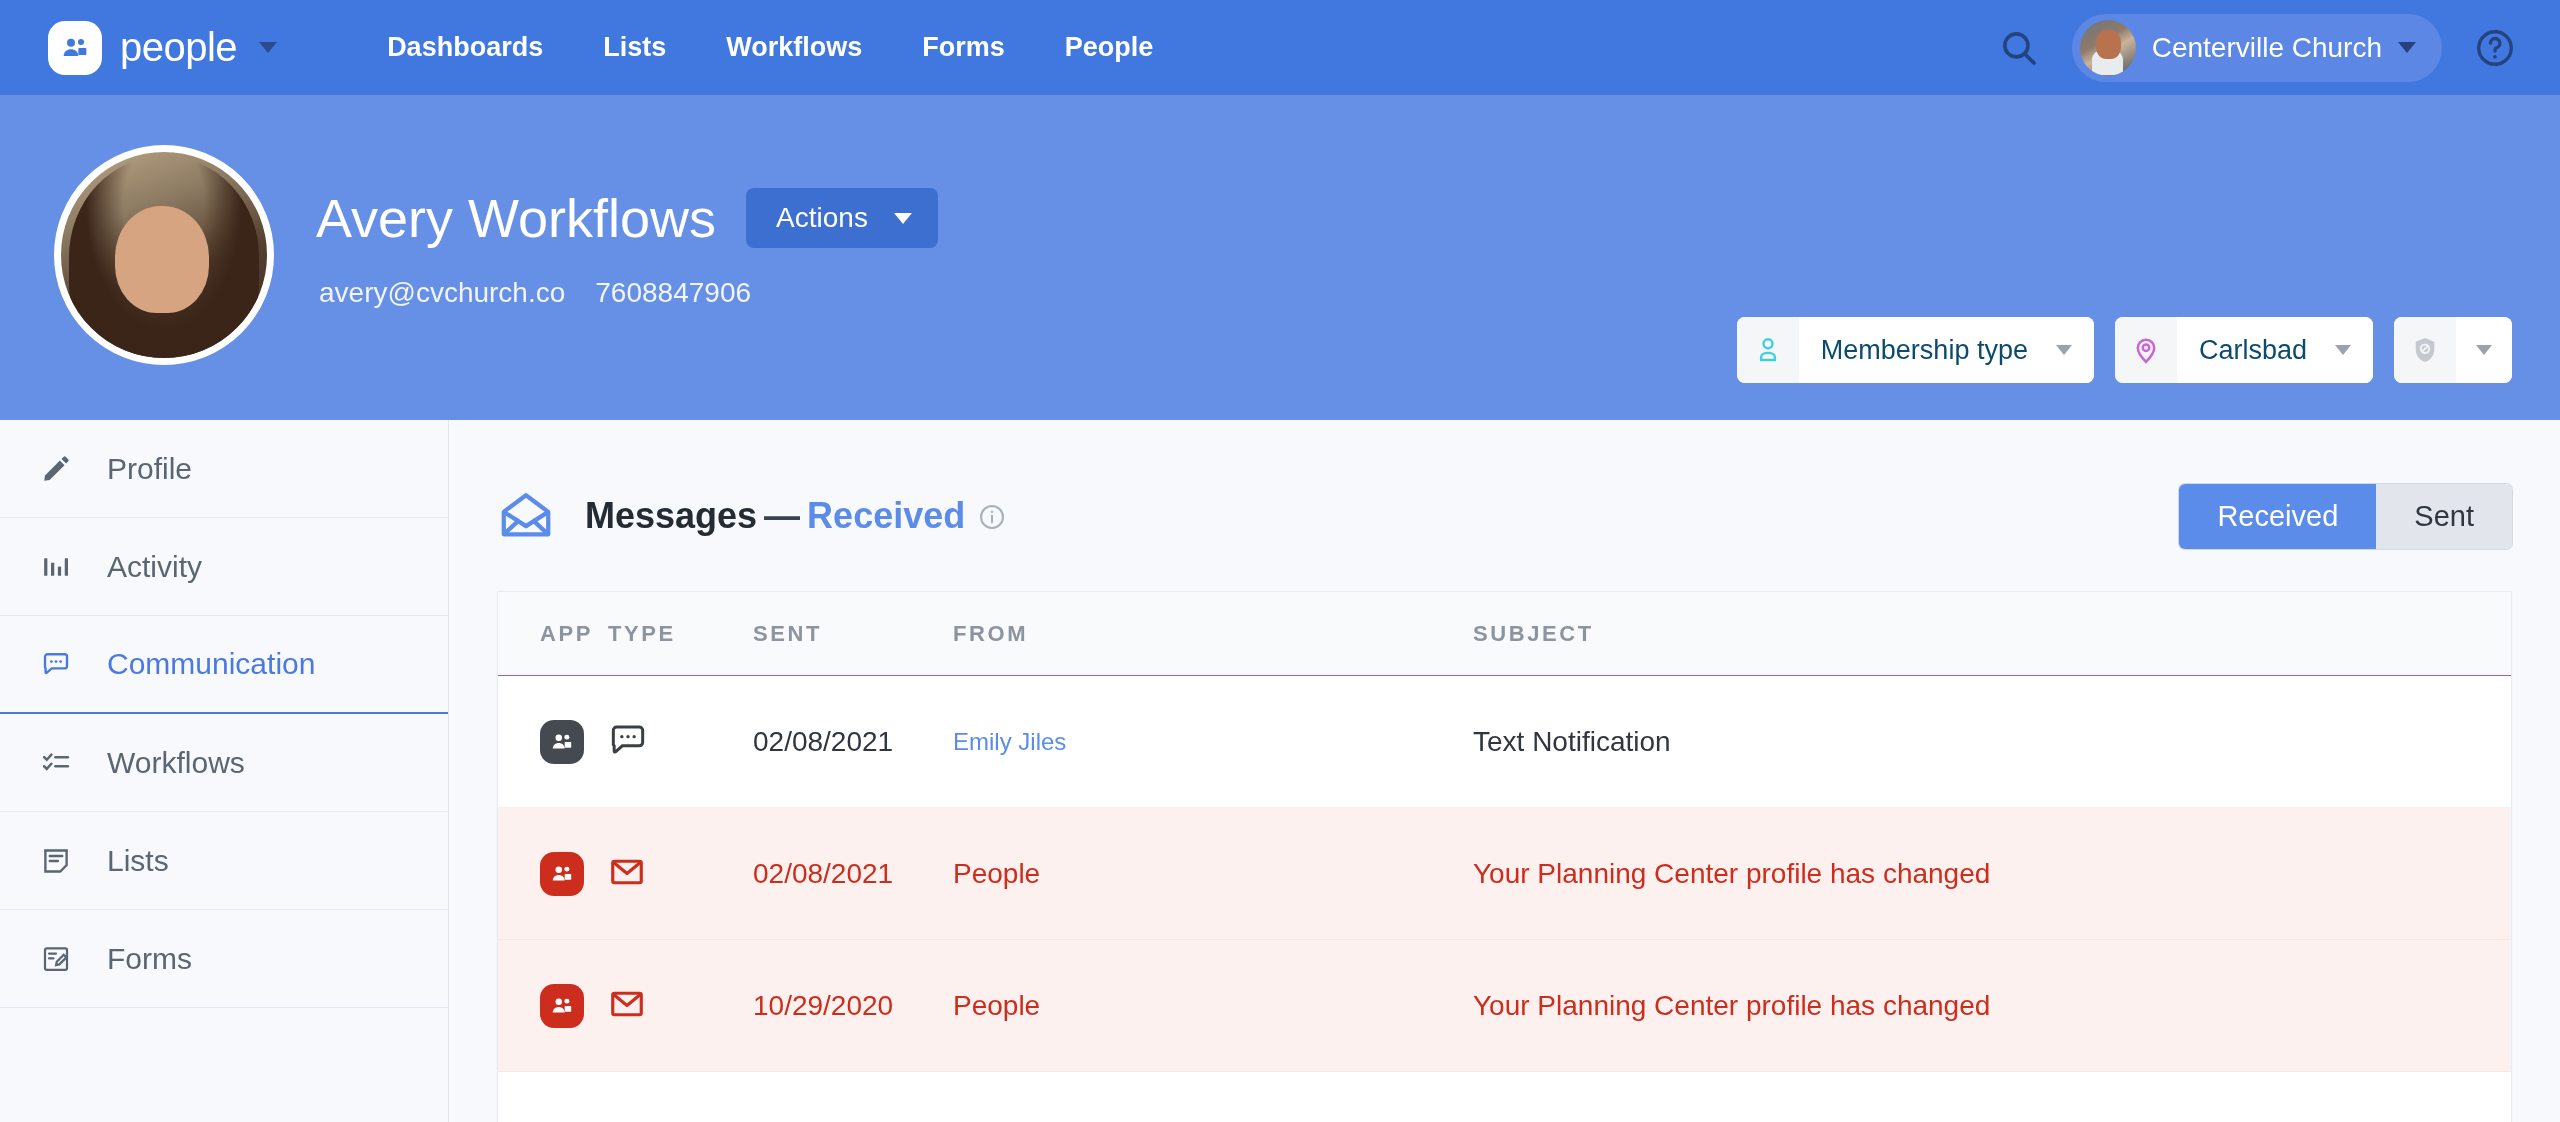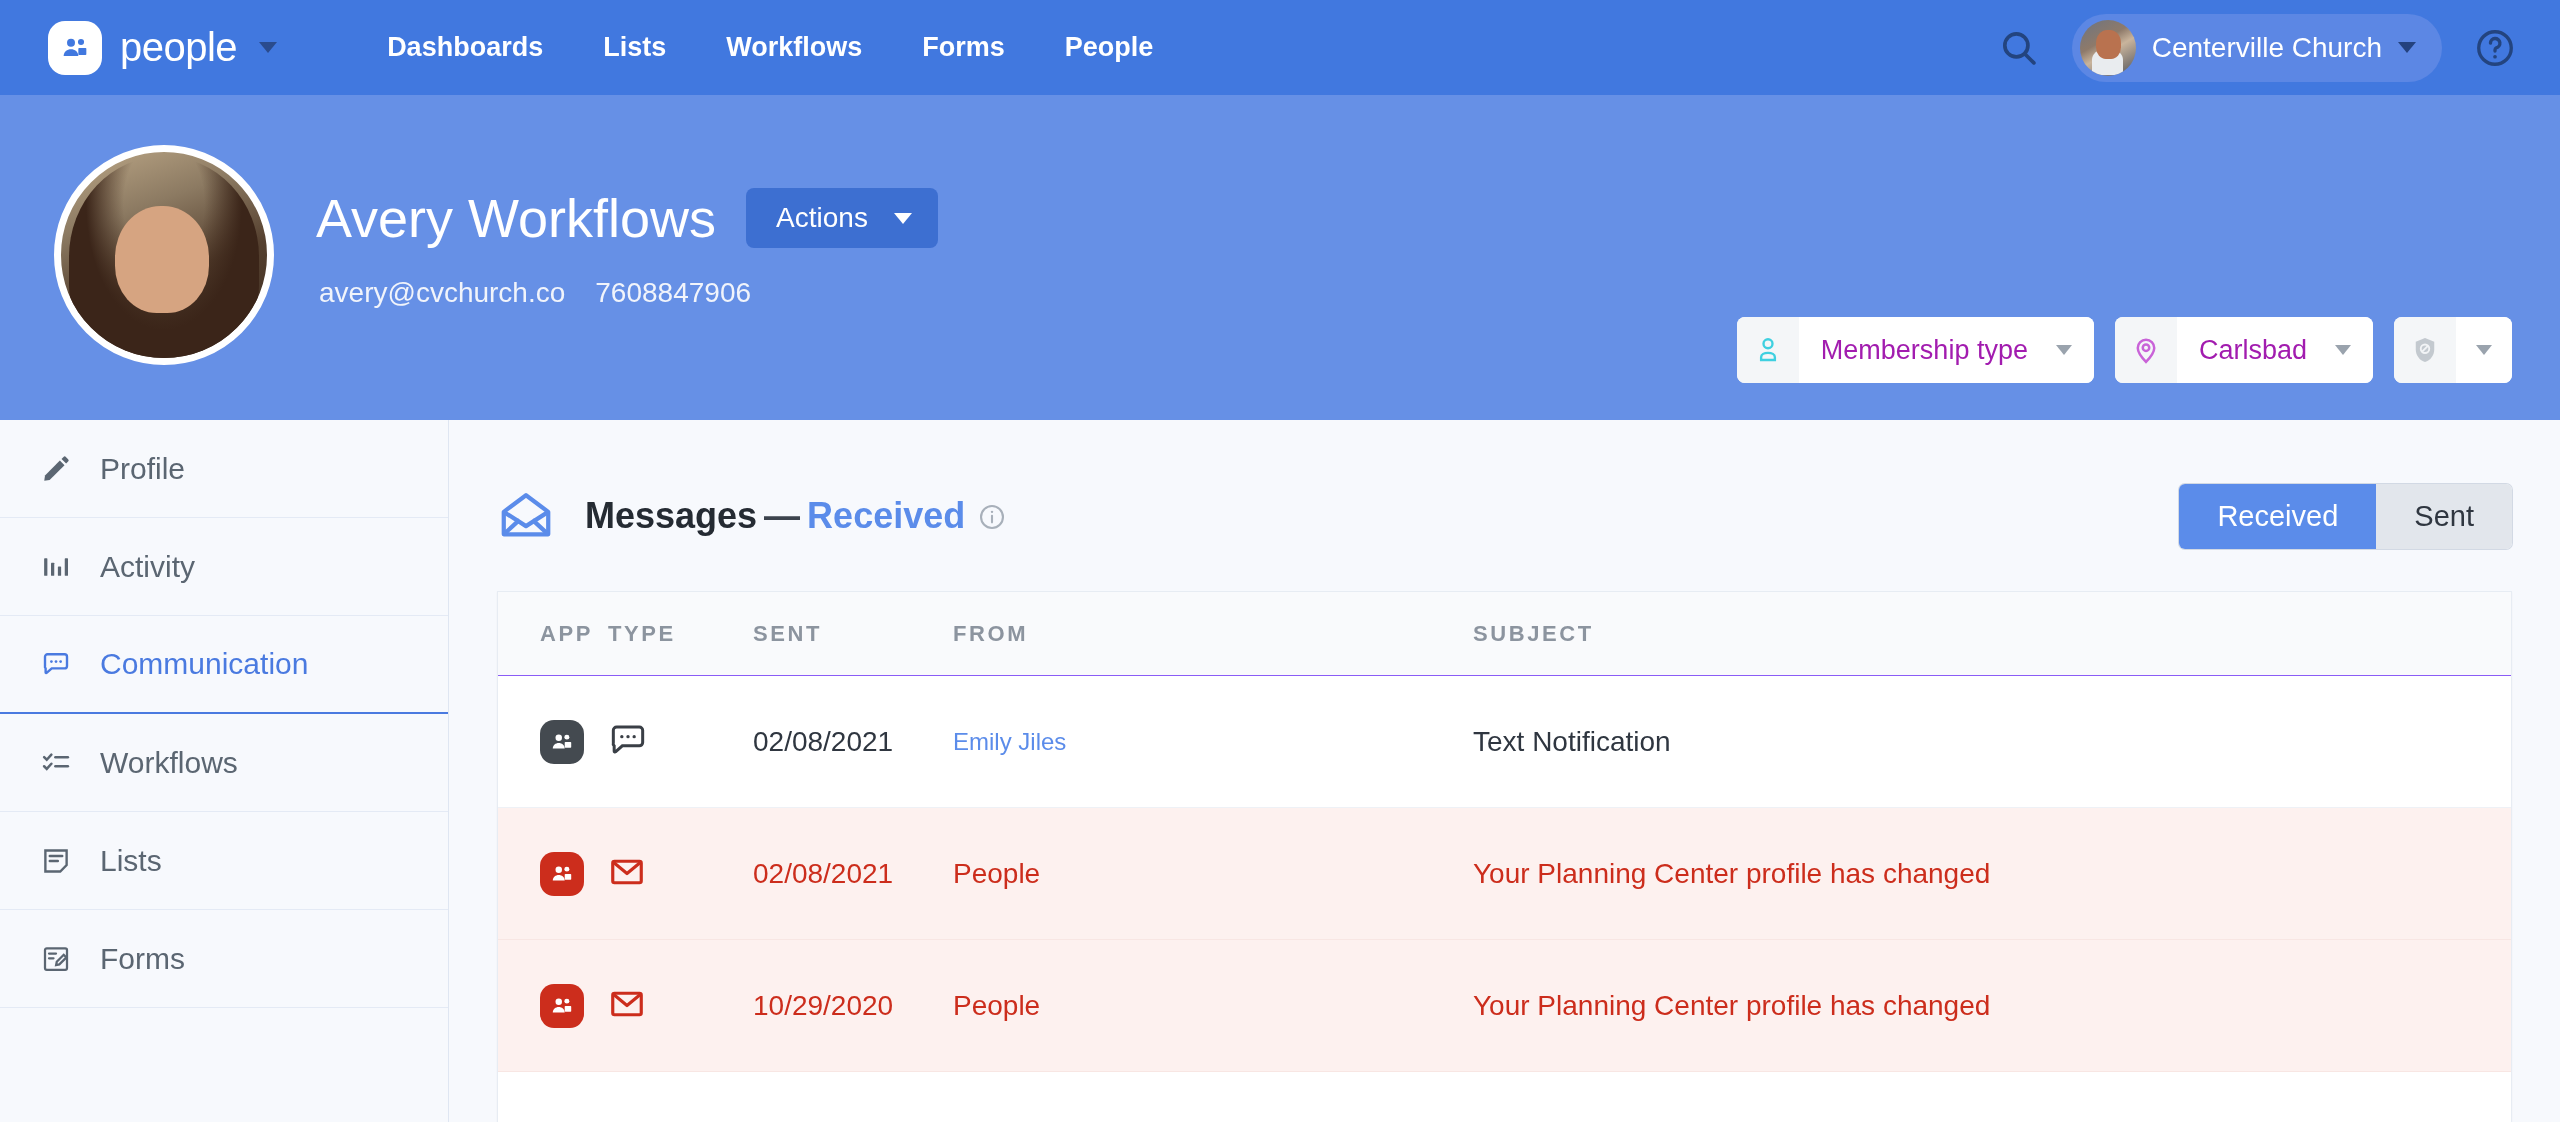--- a/index.html
+++ b/index.html
@@ -128,39 +128,39 @@
     background: #fff;
   }
   .pill-icon {
     width: 62px; display: flex; align-items: center; justify-content: center;
     background: #f4f6f8;
   }
   .pill-body {
     display: flex; align-items: center; gap: 28px;
     padding: 0 22px 0 22px; background: #fff;
   }
-  .pill-label { font-size: 27px; color: #a21caf; white-space: nowrap; }
+  .pill-label { font-size: 27px; color: #0c4a6e; white-space: nowrap; }
   .pill-caret {
     width: 0; height: 0;
     border-left: 8px solid transparent; border-right: 8px solid transparent;
     border-top: 10px solid #9aa3ad;
   }
   .pill.narrow .pill-body { padding: 0 20px; }
 
   
   .body-wrap { display: flex; height: calc(1122px - 95px - 325px); }
 
   
   .sidebar {
     width: 449px; flex: none;
     background: #f7f9fd;
     border-right: 1px solid #dfe6f2;
   }
   .side-item {
-    height: 98px; display: flex; align-items: center; gap: 26px;
+    height: 98px; display: flex; align-items: center; gap: 33px;
     padding-left: 38px; cursor: pointer;
     border-bottom: 1px solid #e4eaf5;
     color: #5b6672; font-size: 30px;
     position: relative;
   }
   .side-item:first-child { border-top: 1px solid transparent; }
   .side-item.active { color: #4a7ae0; border-bottom: 2px solid #4a7ae0; }
   .side-icon { width: 36px; display:flex; align-items:center; justify-content:center; flex:none; }
 
   

